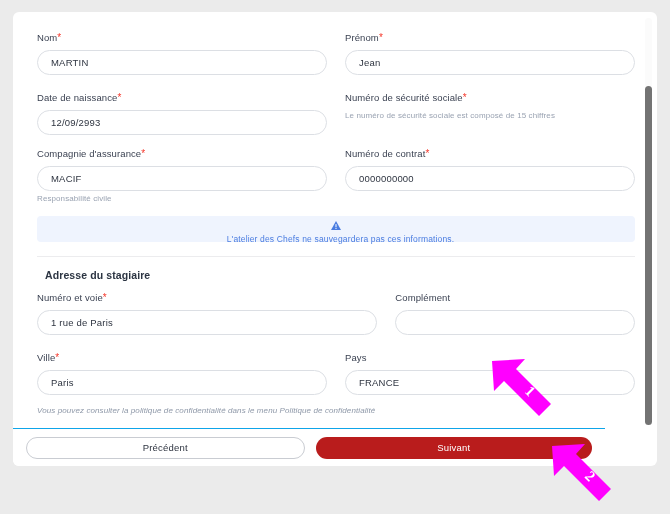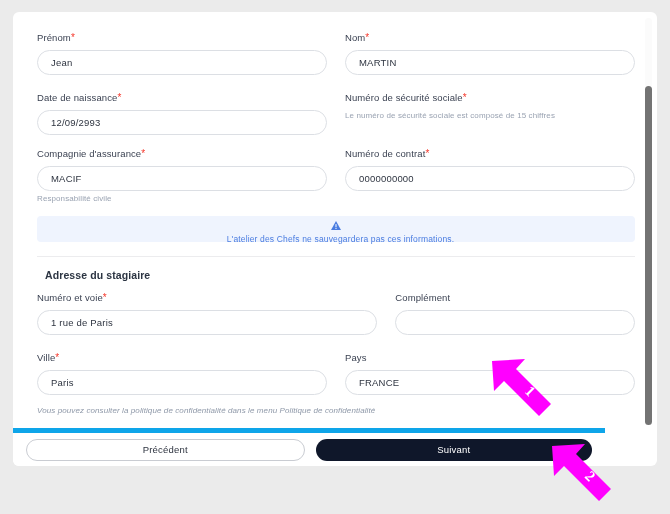--- a/index.html
+++ b/index.html
@@ -154,21 +154,21 @@
     border-radius: 4px;
   }
 
   
   #footer {
     position: absolute;
     left: 0;
     bottom: 0;
     width: 592px;
     height: 38px;
-    border-top: 5px solid #0ea5e9;
+    border-top: 1px solid #0ea5e9;
     box-sizing: border-box;
     display: flex;
     align-items: center;
     padding: 0 13px;
     gap: 11px;
     background: #fff;
   }
   .btn {
     height: 22px;
     border-radius: 12px;
@@ -179,21 +179,21 @@
     box-sizing: border-box;
     letter-spacing: .2px;
     flex: 1 1 0;
   }
   #btn-prev {
     border: 1px solid #c9ccd2;
     background: #fff;
     color: #2e3440;
   }
   #btn-next {
-    background: #0f172a;
+    background: #b91c1c;
     color: #ffffff;
     border: none;
   }
 
   
   .arrow-ann {
     position: absolute;
     width: 72px;
     height: 60px;
     pointer-events: none;
@@ -213,26 +213,26 @@
 </head>
 <body>
 
 <div id="card">
 
   <div id="form-scroll">
     <div id="form-inner">
 
       <div class="row">
         <div class="col">
+          <div class="fld-label"><span>Nom</span><span class="req">*</span></div>
+          <div class="input">MARTIN</div>
+        </div>
+        <div class="col">
           <div class="fld-label"><span>Prénom</span><span class="req">*</span></div>
           <div class="input">Jean</div>
-        </div>
-        <div class="col">
-          <div class="fld-label"><span>Nom</span><span class="req">*</span></div>
-          <div class="input">MARTIN</div>
         </div>
       </div>
 
       <div class="spacer-10"></div>
 
       <div class="row">
         <div class="col">
           <div class="fld-label"><span>Date de naissance</span><span class="req">*</span></div>
           <div class="input">12/09/2993</div>
         </div>

